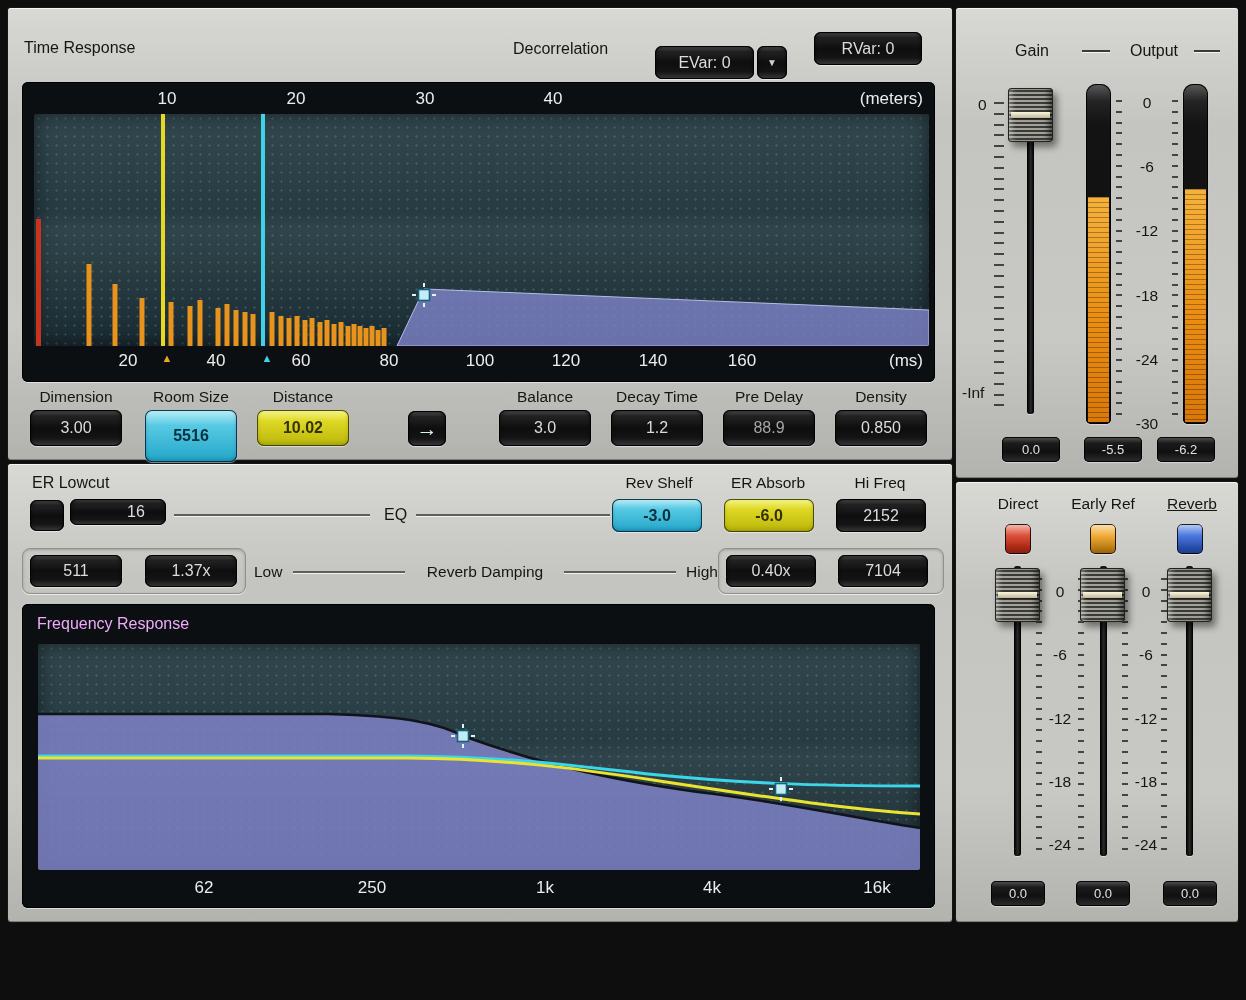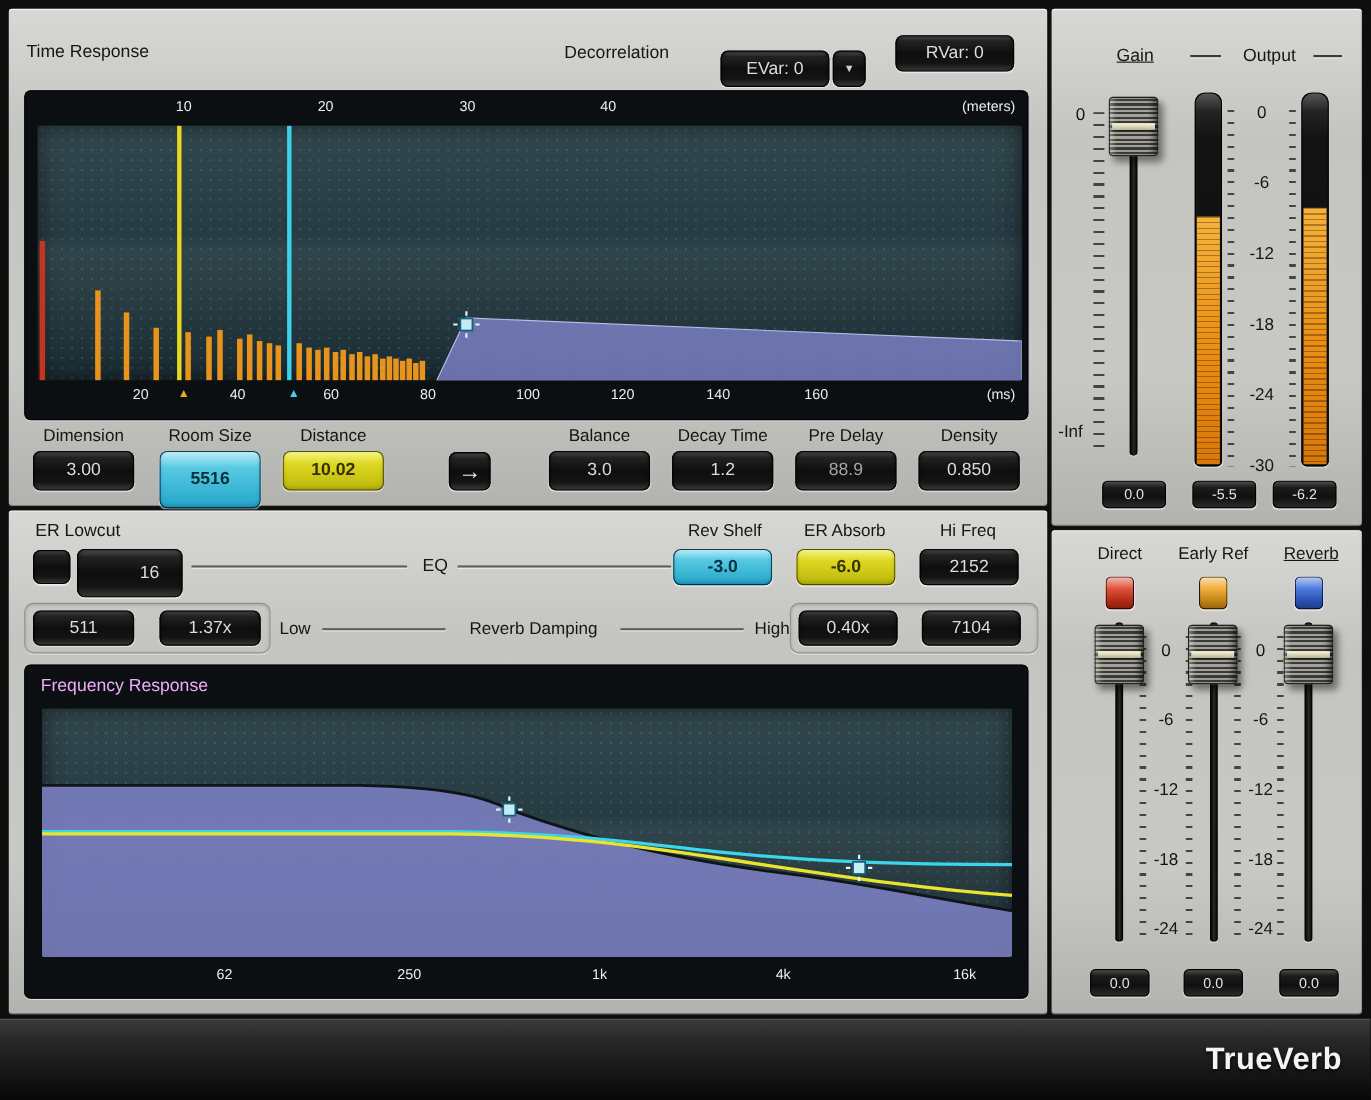--- a/index.html
+++ b/index.html
@@ -10,21 +10,21 @@
     border-radius:3px;box-shadow:inset 0 1px 0 rgba(255,255,255,.7),inset 0 -1px 0 rgba(0,0,0,.3),0 0 0 1px #161616;}
   .lbl{position:absolute;font-size:15.5px;color:#151515;white-space:nowrap;}
   .lbl.ctr{transform:translateX(-50%);}
   .dark{position:absolute;background:#0b0f12;border-radius:6px;
     box-shadow:0 1px 0 rgba(255,255,255,.55),inset 0 0 0 1px #000;}
   .plot{position:absolute;overflow:hidden;border-radius:2px;
     background-image:radial-gradient(rgba(150,200,210,.18) 1px,rgba(0,0,0,0) 1.3px),
       linear-gradient(180deg,#32484e 0%,#273b42 42%,#30454b 50%,#1a2b32 100%);
     background-size:9px 9px,100% 100%;
     box-shadow:inset 0 0 20px rgba(0,0,0,.55);}
-  .scale-txt{position:absolute;color:#ececec;font-size:13px;transform:translateX(-50%);white-space:nowrap;}
+  .scale-txt{position:absolute;color:#ececec;font-size:17px;transform:translateX(-50%);white-space:nowrap;}
   .scale-txt.rt{transform:none;}
   .vbox{position:absolute;display:flex;align-items:center;justify-content:center;border-radius:7px;
     background:linear-gradient(180deg,#6e6e6e 0%,#232323 16%,#0e0e0e 50%,#141414 78%,#3c3c3c 100%);
     box-shadow:0 1px 1px rgba(255,255,255,.55),inset 0 0 0 1px rgba(0,0,0,.95),inset 0 2px 4px rgba(0,0,0,.7);
     color:#dcdcdc;font-size:16px;}
   .vbox.cyan{background:linear-gradient(180deg,#c0eff8 0%,#57c9e3 30%,#23a5c8 100%);color:#06323e;font-weight:700;
     box-shadow:0 1px 1px rgba(255,255,255,.55),inset 0 0 0 1px rgba(0,40,60,.9),inset 0 -2px 4px rgba(0,60,90,.35);}
   .vbox.yellow{background:linear-gradient(180deg,#f6f68c 0%,#ded823 32%,#bab50a 100%);color:#353200;font-weight:700;
     box-shadow:0 1px 1px rgba(255,255,255,.55),inset 0 0 0 1px rgba(60,60,0,.9),inset 0 -2px 4px rgba(90,90,0,.35);}
   .vbox .dim{color:#a6a6a6;}
@@ -168,21 +168,21 @@
       <span class="dim">88.9</span>
     </div>
 
     <span class="lbl ctr" style="left:873px;top:380px;">Density</span>
     <div class="vbox" style="left:827px;top:402px;width:92px;height:36px;">0.850</div>
   </div>
 
   <div class="panel" id="panel-eq" style="left:8px;top:464px;width:944px;height:458px;">
     <span class="lbl" style="left:24px;top:10px;font-size:16px;">ER Lowcut</span>
     <div class="vbox" style="left:22px;top:36px;width:34px;height:31px;"></div>
-    <div class="vbox" style="left:62px;top:35px;width:96px;height:44px;padding-left:36px;">16</div>
+    <div class="vbox" style="left:62px;top:35px;width:96px;height:26px;padding-left:36px;">16</div>
 
     <div class="hline" style="left:166px;top:50px;width:196px;"></div>
     <span class="lbl" style="left:376px;top:42px;font-size:16px;">EQ</span>
     <div class="hline" style="left:408px;top:50px;width:194px;"></div>
 
     <span class="lbl ctr" style="left:651px;top:10px;">Rev Shelf</span>
     <div class="vbox cyan" style="left:604px;top:35px;width:90px;height:33px;">-3.0</div>
 
     <span class="lbl ctr" style="left:760px;top:10px;">ER Absorb</span>
     <div class="vbox yellow" style="left:716px;top:35px;width:90px;height:33px;">-6.0</div>
@@ -224,21 +224,21 @@
       </div>
       <span class="scale-txt" style="left:182px;top:274px;">62</span>
       <span class="scale-txt" style="left:350px;top:274px;">250</span>
       <span class="scale-txt" style="left:523px;top:274px;">1k</span>
       <span class="scale-txt" style="left:690px;top:274px;">4k</span>
       <span class="scale-txt" style="left:855px;top:274px;">16k</span>
     </div>
   </div>
 
   <div class="panel" id="panel-gain" style="left:956px;top:8px;width:282px;height:470px;">
-    <span class="lbl ctr" style="left:76px;top:34px;font-size:16px;text-decoration:underline;">Gain</span>
+    <span class="lbl ctr" style="left:76px;top:34px;font-size:16px;">Gain</span>
     <div class="hline" style="left:126px;top:42px;width:28px;background:#3a3a36;"></div>
     <span class="lbl ctr" style="left:198px;top:34px;font-size:16px;">Output</span>
     <div class="hline" style="left:238px;top:42px;width:26px;background:#3a3a36;"></div>
 
     <span class="lbl" style="left:22px;top:88px;">0</span>
     <div class="ticks" style="left:38px;top:94px;width:10px;height:306px;"></div>
     <span class="lbl" style="left:6px;top:376px;">-Inf</span>
     <div class="slot" style="left:71px;top:84px;height:322px;"></div>
     <div class="knob" style="left:52px;top:80px;width:45px;height:54px;"></div>
 
@@ -293,16 +293,13 @@
 
     <div class="knob" style="left:39px;top:86px;width:45px;height:54px;"></div>
     <div class="knob" style="left:124px;top:86px;width:45px;height:54px;"></div>
     <div class="knob" style="left:211px;top:86px;width:45px;height:54px;"></div>
 
     <div class="rbox" style="left:35px;top:399px;width:54px;">0.0</div>
     <div class="rbox" style="left:120px;top:399px;width:54px;">0.0</div>
     <div class="rbox" style="left:207px;top:399px;width:54px;">0.0</div>
   </div>
 
-  <div id="footer">
-    <span id="brand">TrueVerb</span>
-  </div>
 </div>
 
 </body></html>

